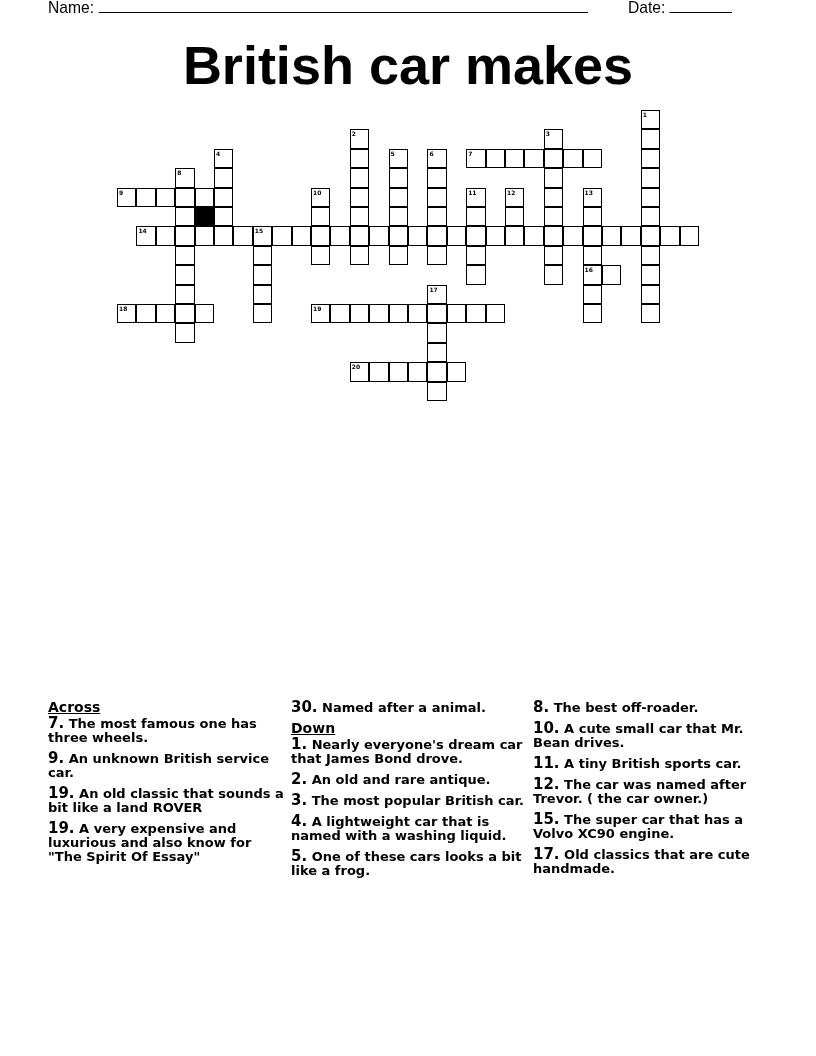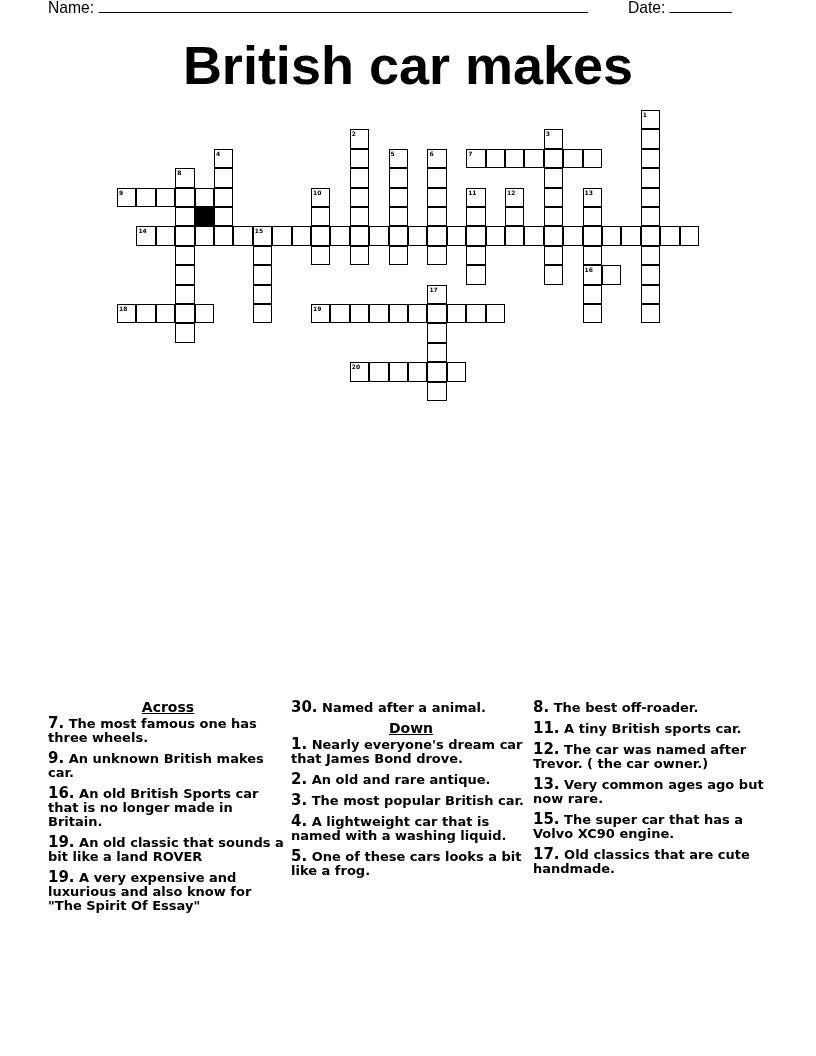--- a/index.html
+++ b/index.html
@@ -9,21 +9,21 @@
     .date { position: absolute; top: -4px; left: 628px; font-size: 17px; transform: scaleX(0.92); transform-origin: left top; white-space: pre; }
     .title { position: absolute; top: 34px; left: 0; width: 816px; text-align: center; font-size: 54px; font-weight: bold; letter-spacing: 0px; }
     .grid { position: absolute; left: 0; top: 0; width: 816px; height: 420px; }
     .cell { position: absolute; width: 19.4px; height: 19.4px; box-sizing: border-box; border: 1px solid #000; background: #fff; }
     .cell.black { background: #000; }
     .cell .num { position: absolute; top: 0px; left: 1px; font-size: 6px; font-weight: bold; line-height: 7px; font-family: "DejaVu Sans", sans-serif; }
     .clues { position: absolute; top: 700px; font-family: "DejaVu Sans", sans-serif; font-weight: bold; font-size: 13px; line-height: 14px; }
     .col1 { left: 48px; width: 240px; }
     .col2 { left: 291px; width: 240px; }
     .col3 { left: 533px; width: 240px; }
-    .sec { text-decoration: underline; font-size: 14px; margin-bottom: 2px; text-align: center; }
+    .sec { text-decoration: underline; font-size: 14px; margin-bottom: 2px; }
     .clue { margin-bottom: 6px; }
     .clue .n { font-size: 15px; }
   </style>
 </head>
 <body>
 
 <div class="hdr"><span>Name:</span> <span class="line" style="width:532px;"></span></div>
 <div class="date"><span>Date:</span> <span class="line" style="display:inline-block;border-bottom:1px solid #000;width:68px;height:16px;"></span></div>
 
 <div class="title">British car makes</div>
@@ -196,36 +196,35 @@
     <div class="cell" style="left: 369.2px; top: 362.2px;"></div>
     <div class="cell" style="left: 388.6px; top: 362.2px;"></div>
     <div class="cell" style="left: 408px; top: 362.2px;"></div>
     <div class="cell" style="left: 446.8px; top: 362.2px;"></div>
     <div class="cell black" style="left: 194.6px; top: 207px;"></div>
   </div>
 
 <div class="clues col1">
   <div class="sec">Across</div>
   <div class="clue"><span class="n">7.</span> <span>The most famous one has three wheels.</span></div>
-  <div class="clue"><span class="n">9.</span> <span>An unknown British makes car.</span></div>
-  <div class="clue"><span class="n">16.</span> <span>An old British Sports car that is no longer made in Britain.</span></div>
+  <div class="clue"><span class="n">9.</span> <span>An unknown British service car.</span></div>
   <div class="clue"><span class="n">19.</span> <span>An old classic that sounds a bit like a land ROVER</span></div>
   <div class="clue"><span class="n">19.</span> <span>A very expensive and luxurious and also know for "The Spirit Of Essay"</span></div>
 </div>
 
 <div class="clues col2">
   <div class="clue"><span class="n">30.</span> <span>Named after a animal.</span></div>
   <div class="sec">Down</div>
   <div class="clue"><span class="n">1.</span> <span>Nearly everyone's dream car that James Bond drove.</span></div>
   <div class="clue"><span class="n">2.</span> <span>An old and rare antique.</span></div>
   <div class="clue"><span class="n">3.</span> <span>The most popular British car.</span></div>
   <div class="clue"><span class="n">4.</span> <span>A lightweight car that is named with a washing liquid.</span></div>
   <div class="clue"><span class="n">5.</span> <span>One of these cars looks a bit like a frog.</span></div>
 </div>
 
 <div class="clues col3">
   <div class="clue"><span class="n">8.</span> <span>The best off-roader.</span></div>
+  <div class="clue"><span class="n">10.</span> <span>A cute small car that Mr. Bean drives.</span></div>
   <div class="clue"><span class="n">11.</span> <span>A tiny British sports car.</span></div>
   <div class="clue"><span class="n">12.</span> <span>The car was named after Trevor. ( the car owner.)</span></div>
-  <div class="clue"><span class="n">13.</span> <span>Very common ages ago but now rare.</span></div>
   <div class="clue"><span class="n">15.</span> <span>The super car that has a Volvo XC90 engine.</span></div>
   <div class="clue"><span class="n">17.</span> <span>Old classics that are cute handmade.</span></div>
 </div>
 
 </body></html>

